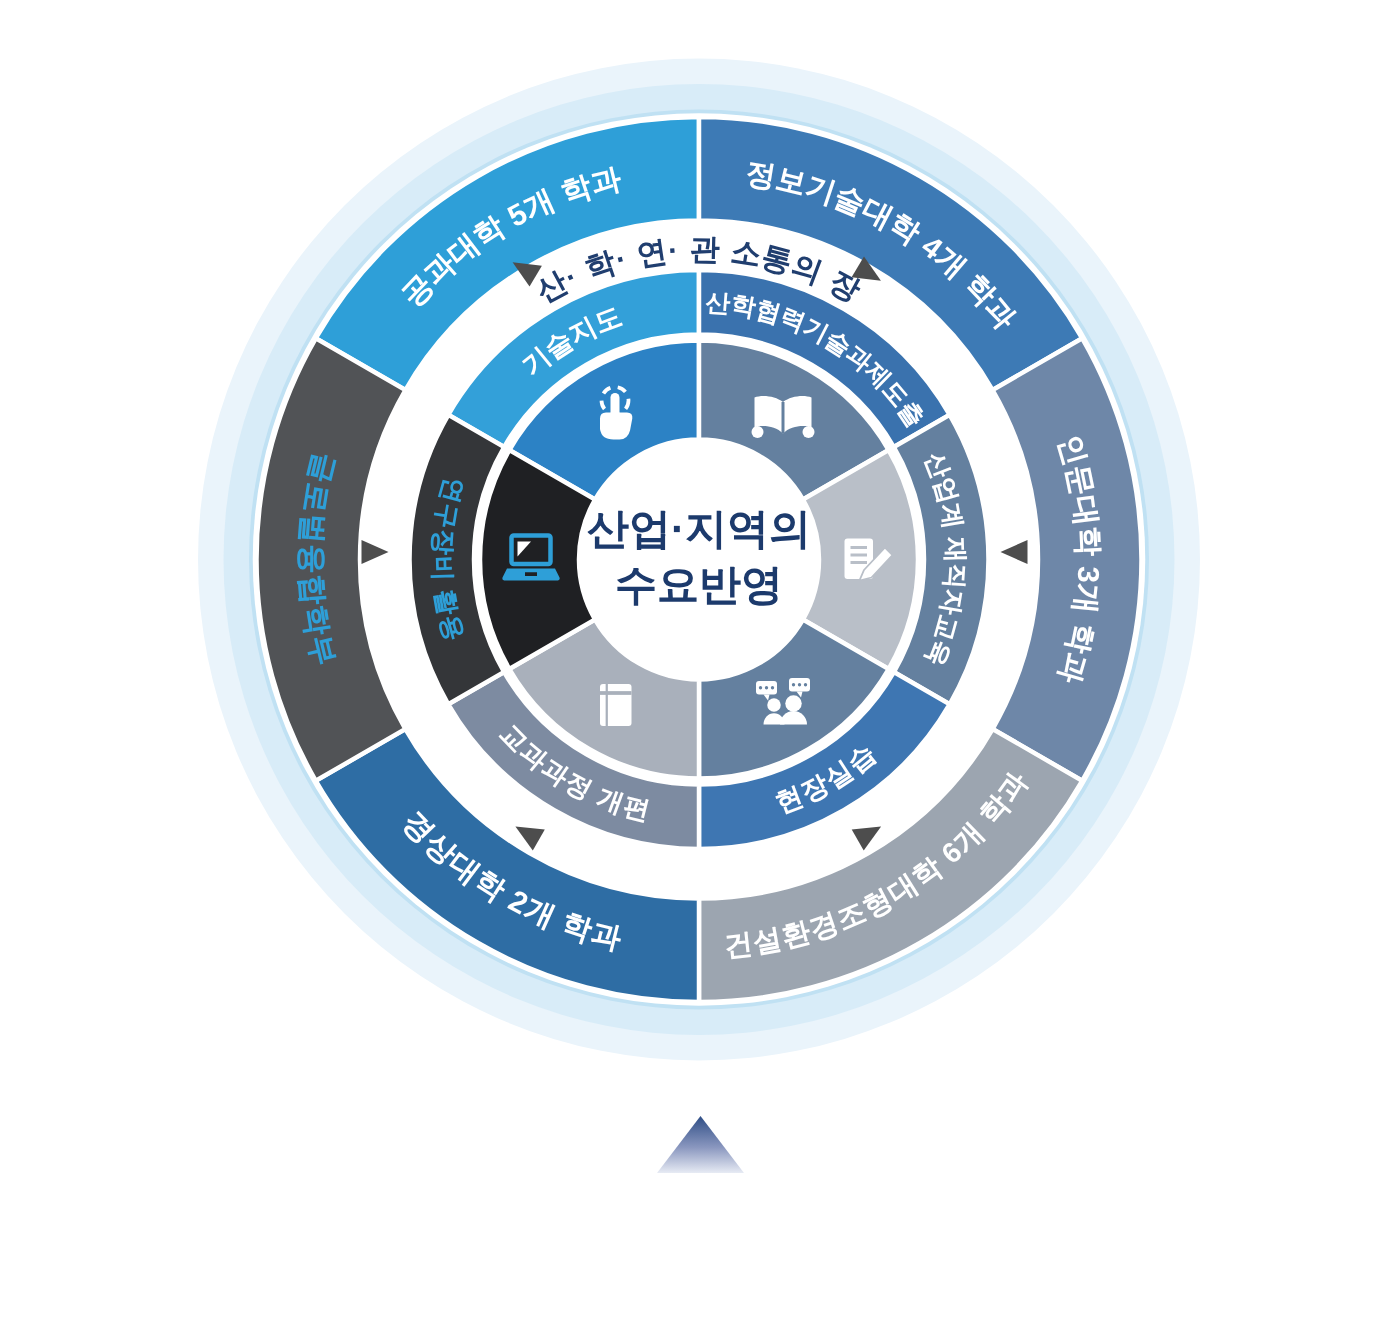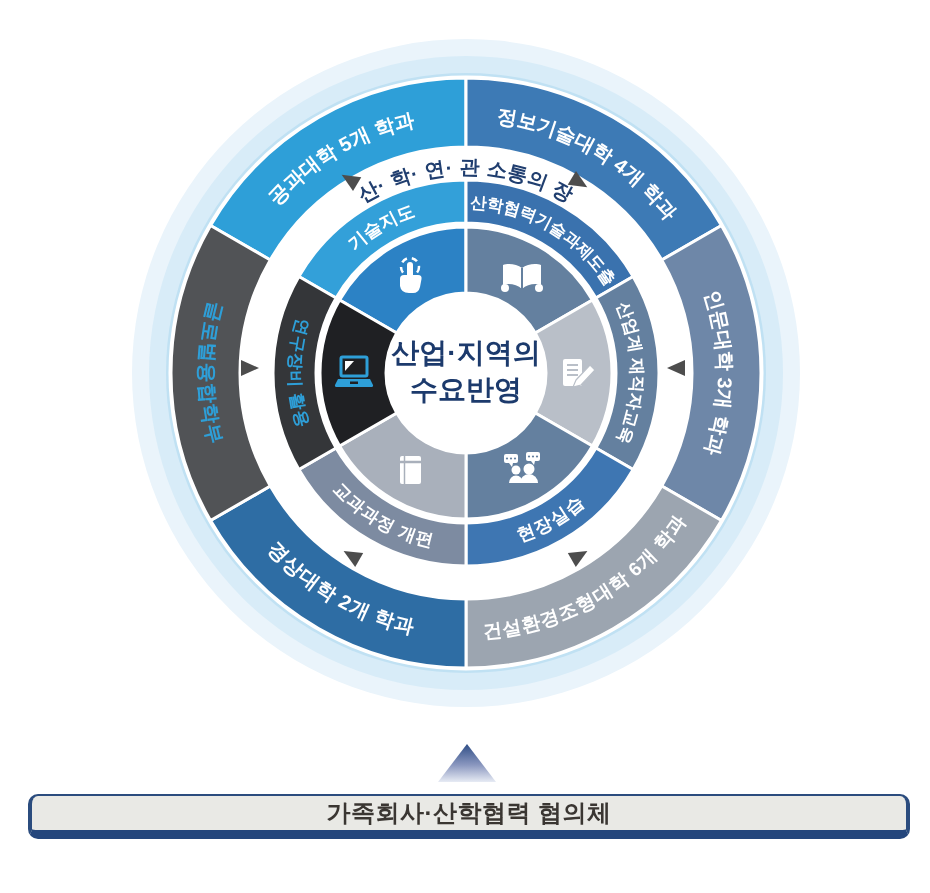--- a/index.html
+++ b/index.html
@@ -124,16 +124,13 @@
         <path d="M -5.5 -14 V 14" stroke="#A9B0BB" stroke-width="1.5"></path>
       </g>
       <g transform="translate(354.0 373.0)">
         <rect x="-13" y="-16" width="26" height="19" rx="1.5" fill="#1F2023" stroke="#2E9FD8" stroke-width="3"></rect>
         <path d="M -9 -12 h 9 l -9 10 z" fill="#fff"></path>
         <path d="M -16 6 h 32 l 3 6 q 0.5 2 -2 2 h -34 q -2.5 0 -2 -2 z" fill="#2E9FD8"></path>
         <rect x="-4" y="8.5" width="8" height="2.5" fill="#1F2023"></rect>
       </g>
     </svg>
   <div class="up-pointer"></div>
-  <div class="council-bar">
-    <span>가족회사·산학협력 협의체</span>
-  </div>
 </div>
 
 </body></html>

